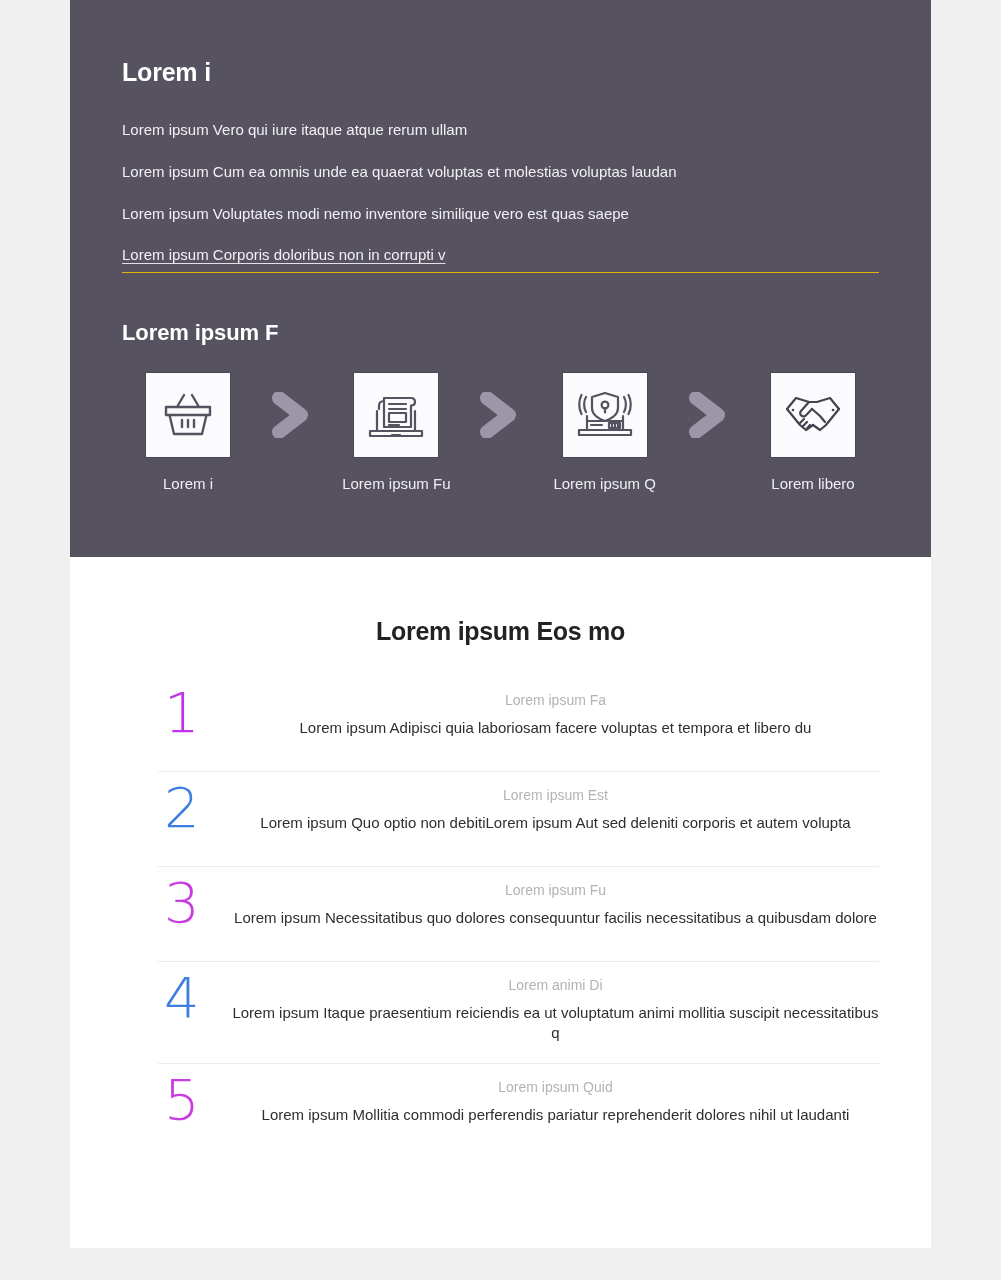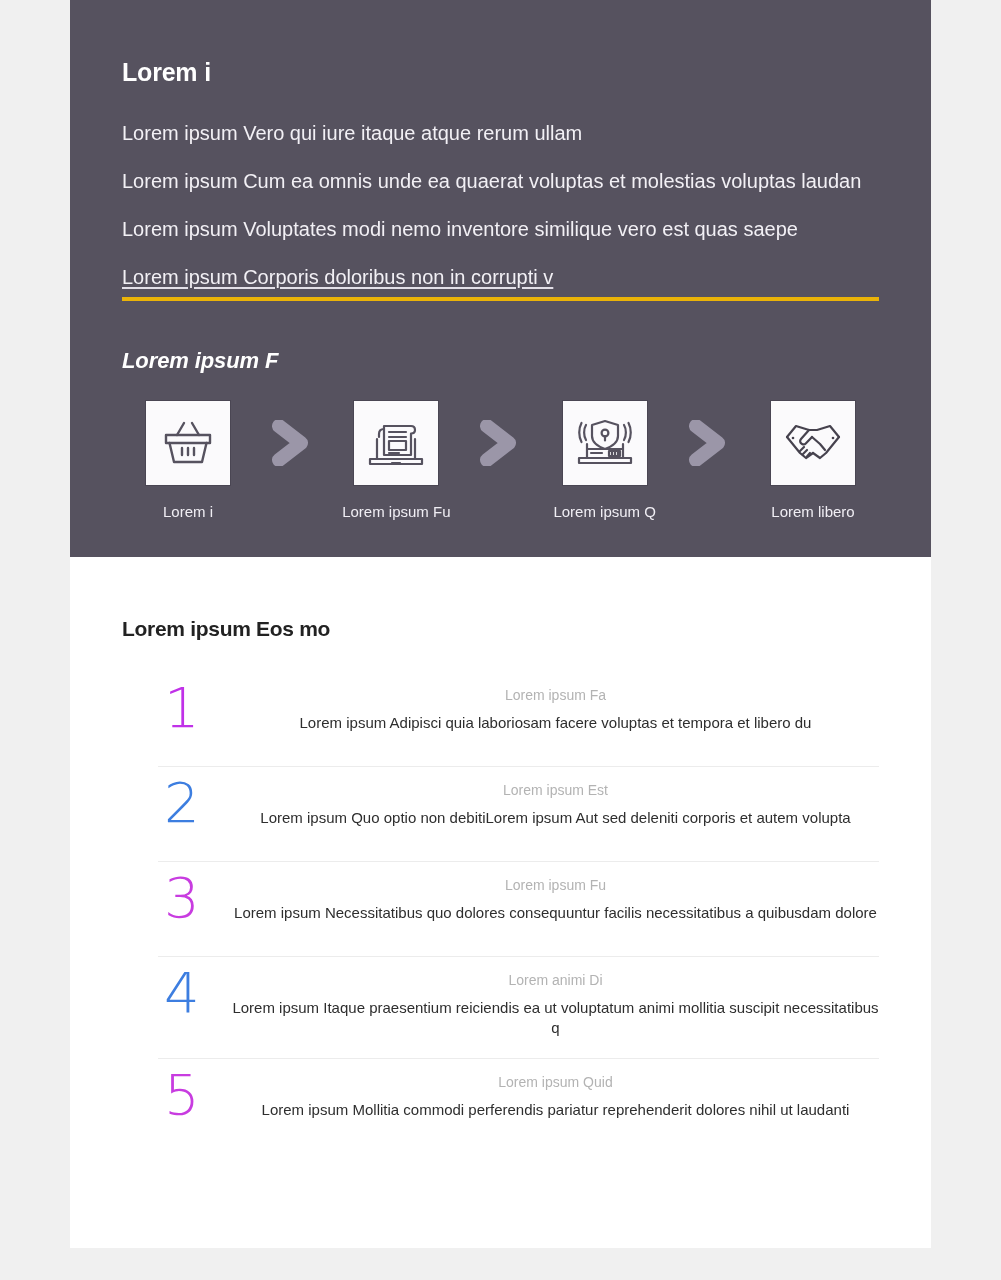--- a/index.html
+++ b/index.html
@@ -34,52 +34,51 @@
     color: #ffffff;
     letter-spacing: -0.2px;
     margin-bottom: 34px;
   }
 
   .hero-lines {
     margin-bottom: 18px;
   }
 
   .hero-line {
-    font-size: 20px;
+    font-size: 15px;
     color: #f2f0f5;
     line-height: 1.25;
     margin-bottom: 23px;
     font-weight: 400;
   }
 
   .hero-line:last-child {
     margin-bottom: 0;
   }
 
   .hero-line.underlined {
     position: relative;
     display: block;
     padding-bottom: 7px;
-    border-bottom: 4px solid #eab308;
+    border-bottom: 1px solid #eab308;
     width: 757px;
   }
   .hero-line.underlined .txt {
     text-decoration: underline;
     text-decoration-color: #e3e0e8;
     text-underline-offset: 3px;
   }
 
   .hero-subtitle {
     font-size: 22px;
     font-weight: bold;
     color: #ffffff;
     margin-top: 47px;
     margin-bottom: 26px;
     letter-spacing: -0.1px;
-    font-style: italic;
   }
 
   
   .flow {
     display: flex;
     align-items: flex-start;
   }
 
   .flow-step {
     width: 132px;
@@ -118,25 +117,26 @@
   }
 
   .flow-arrow svg { display: block; }
 
   
   .list-section {
     padding: 60px 52px 0 52px;
   }
 
   .list-title {
-    font-size: 21px;
+    font-size: 25px;
     font-weight: bold;
     color: #222222;
     letter-spacing: -0.3px;
     margin-bottom: 31px;
+    text-align: center;
   }
 
   .steps {
     margin-left: 36px;
   }
 
   .step-row {
     display: flex;
     align-items: flex-start;
     border-bottom: 1px solid #ececec;

